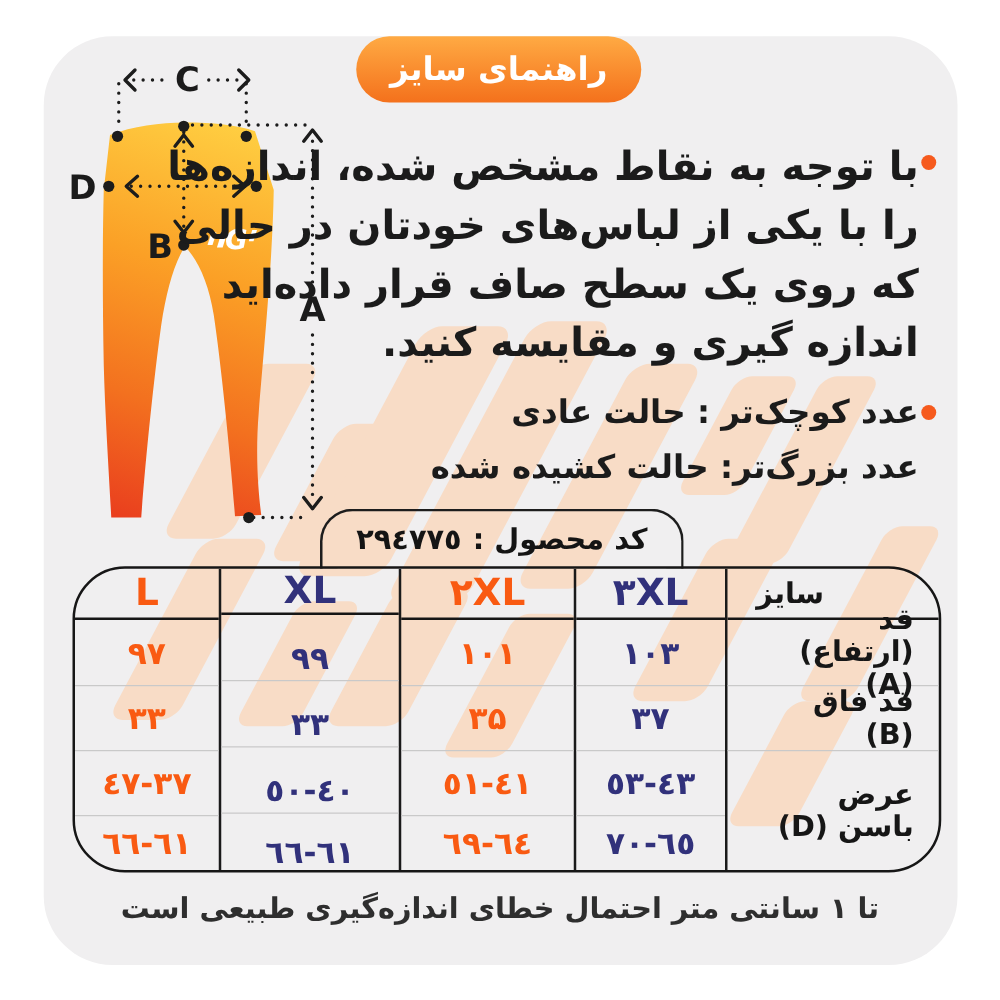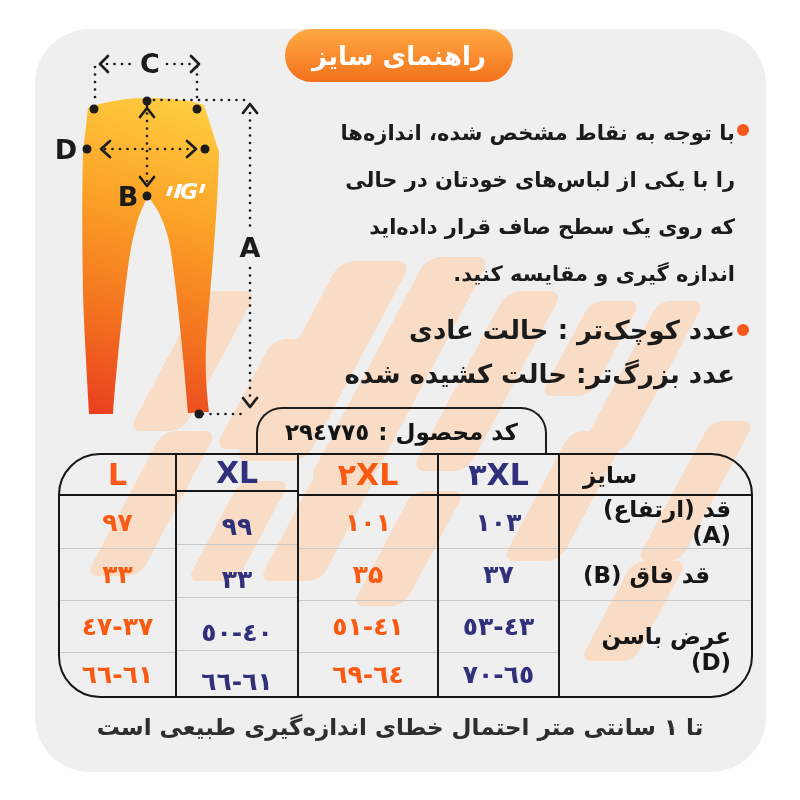--- a/index.html
+++ b/index.html
@@ -15,37 +15,37 @@
          border-radius:28px;display:flex;align-items:center;justify-content:center;}
   .badge span{color:#ffffff;font-size:26px;font-weight:bold;direction:rtl;}
 
   .diagram{position:absolute;left:45px;top:50px;width:240px;height:380px;}
 
   .dot{position:absolute;width:12px;height:12px;border-radius:50%;background:#f65a1d;}
   .b1dot{left:737px;top:124px;}
   .b2dot{left:737px;top:324px;}
 
   .block1{position:absolute;right:65px;top:110px;direction:rtl;text-align:right;
-          color:#1b1b1b;font-weight:bold;font-size:21px;}
+          color:#1b1b1b;font-weight:bold;font-size:32px;}
   .block1 .tline{line-height:47px;white-space:nowrap;}
   .block2{position:absolute;right:65px;top:308px;direction:rtl;text-align:right;
           color:#1b1b1b;font-weight:bold;font-size:26px;}
   .block2 .tline{line-height:44px;white-space:nowrap;}
 
   .code-tab{position:absolute;left:256px;top:407px;width:287px;height:46px;
             border:2.5px solid #1d1d1d;border-bottom:none;border-radius:26px 26px 0 0;
             display:flex;direction:rtl;align-items:center;justify-content:center;gap:9px;
             font-size:23px;font-weight:bold;color:#141414;}
 
   .table{position:absolute;left:58px;top:453px;width:695px;height:245px;
          border:2.5px solid #161616;border-radius:42px;overflow:hidden;
          display:flex;box-sizing:border-box;}
   .col{display:flex;flex-direction:column;box-sizing:border-box;}
   .col.sep{border-right:2.2px solid #1a1a1a;}
-  .col-l{width:117px;} .col-xl{width:122px;gap:16px;} .col-2xl{width:140px;} .col-3xl{width:121px;justify-content:center;}
+  .col-l{width:117px;} .col-xl{width:144px;gap:16px;} .col-2xl{width:140px;} .col-3xl{width:121px;justify-content:center;}
   .col-labels{flex:1;}
   .cell{display:flex;align-items:center;justify-content:center;box-sizing:border-box;}
   .cell.head{height:41px;border-bottom:2.5px solid #161616;font-weight:bold;font-size:30px;direction:ltr;}
   .cell.val{height:53px;border-bottom:1.5px solid #c9c9c9;font-weight:bold;font-size:25px;direction:ltr;}
   .cell.val + .cell.val{height:52px;}
   .cell.val:last-child{border-bottom:none;flex:1;}
   .orange{color:#f95a12;} .navy{color:#31317b;}
   .col-labels .cell{justify-content:flex-end;direction:rtl;padding-left:23px;padding-right:20px;color:#161616;}
   .col-labels .cell.head{font-size:23px;padding-right:14px;}
   .col-labels .cell.val{font-size:23px;}

